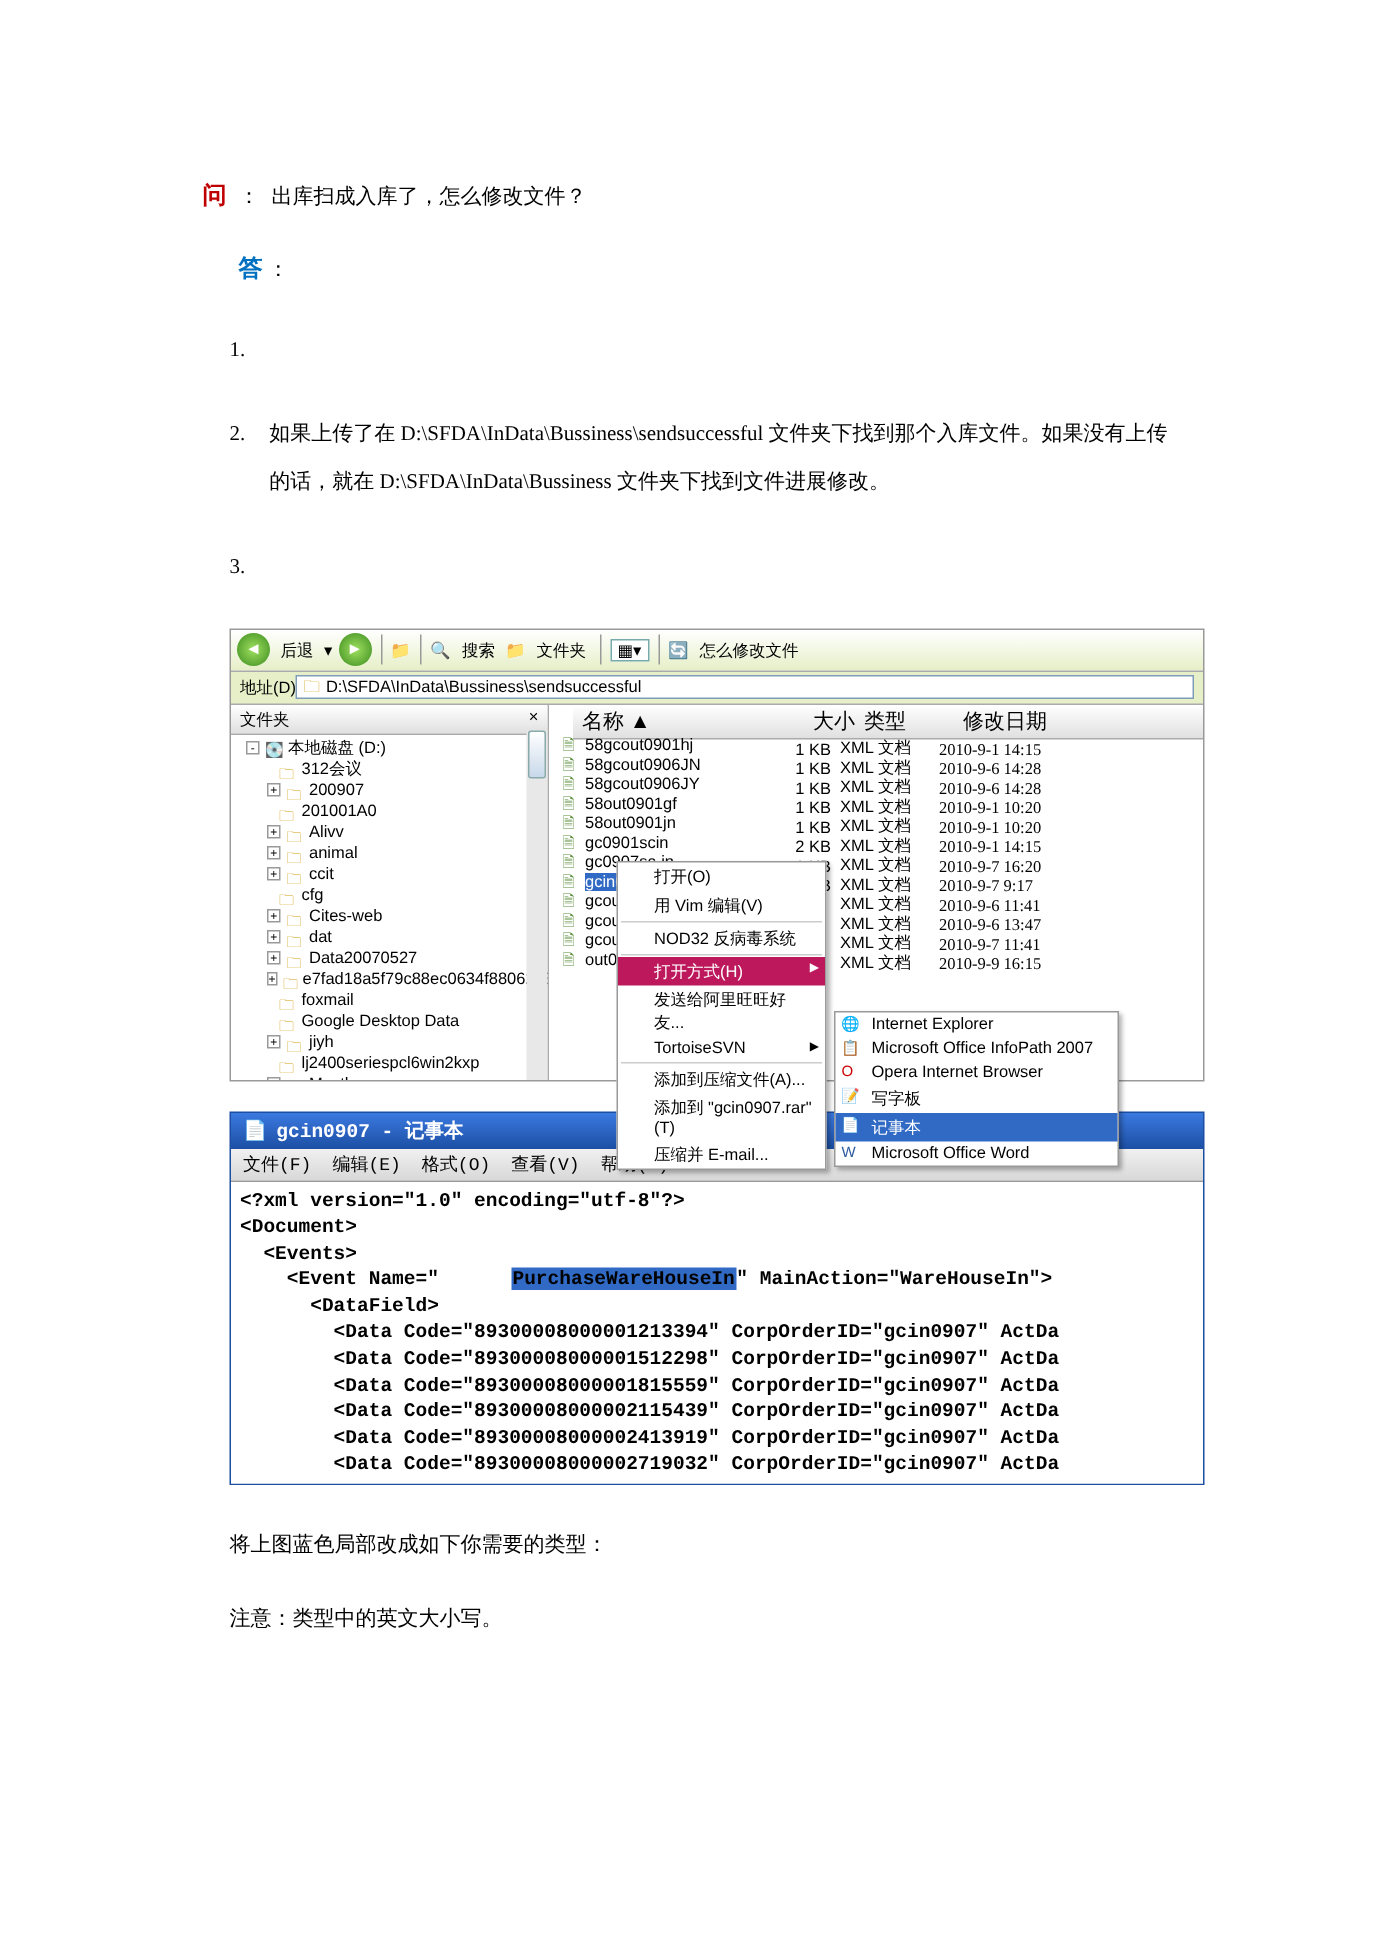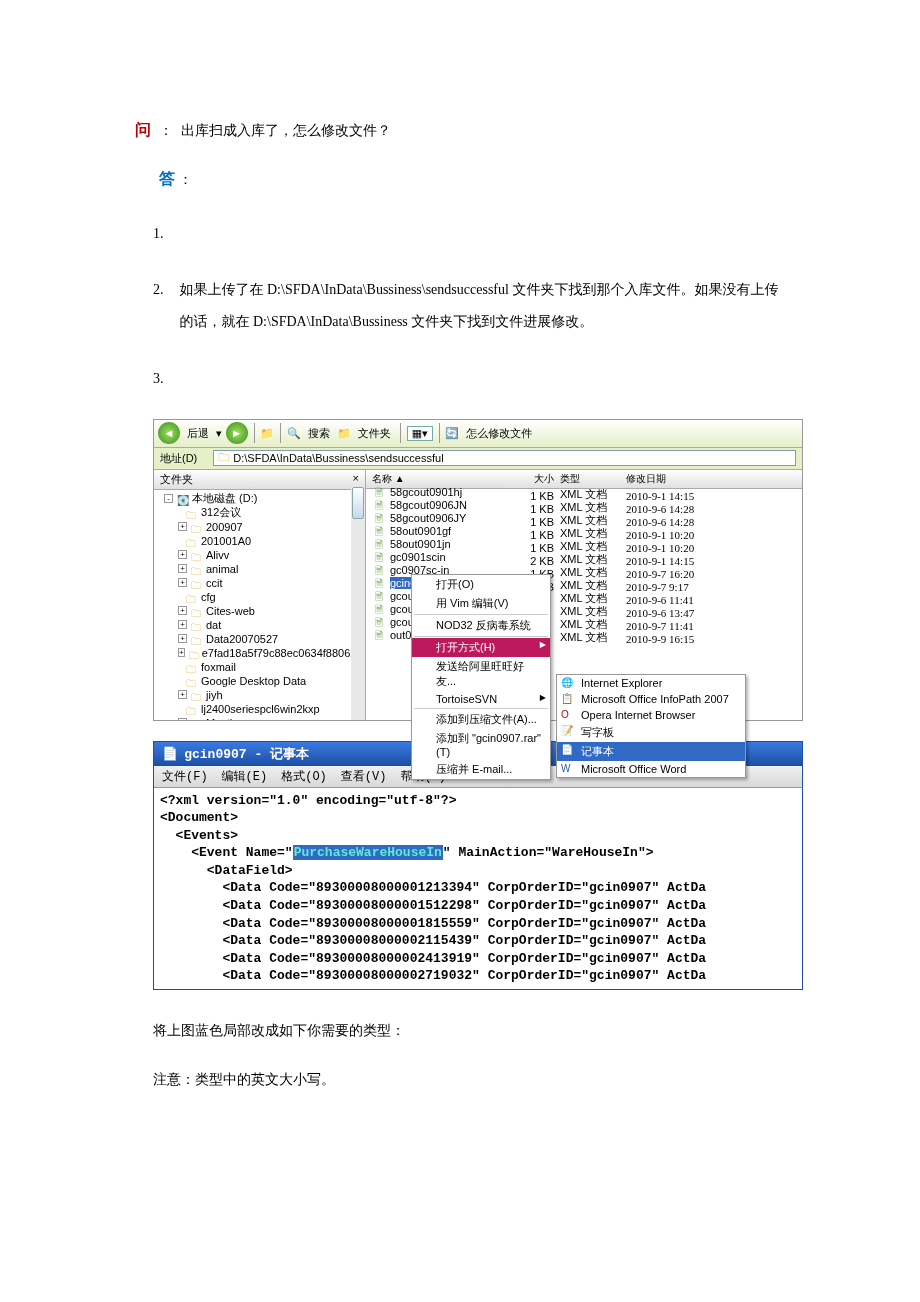--- a/index.html
+++ b/index.html
@@ -12,35 +12,35 @@
 .list-item { display: flex; gap: 16px; margin-bottom: 24px; line-height: 2.3; }
 .list-num { flex-shrink: 0; }
 
 
 .explorer { width: 650px; margin: 8px 0 20px 18px; border: 1px solid #999; font-family: "SimSun", Tahoma, sans-serif; font-size: 11px; background: #fff; }
 .exp-toolbar { background: linear-gradient(#fff,#e6efc7); height: 28px; display: flex; align-items: center; gap: 4px; padding: 0 4px; border-bottom: 1px solid #aaa; }
 .tb-btn { width: 22px; height: 22px; border-radius: 50%; display: inline-flex; align-items: center; justify-content: center; font-size: 11px; }
 .green-ball { background: radial-gradient(#a0e060,#3a8b1e); color: #fff; }
 .tb-text { padding: 0 3px; }
 .tb-sep { width: 1px; height: 20px; background: #999; margin: 0 2px; }
-.addr-bar { background: #e6efc7; height: 22px; display: flex; align-items: center; padding: 0 6px; border-bottom: 1px solid #aaa; gap: 16px; }
+.addr-bar { background: #e6efc7; height: 22px; display: flex; align-items: center; padding: 0 6px; border-bottom: 1px solid #aaa; gap: 0; }
 .addr-input { flex: 1; background: #fff; border: 1px solid #7f9db9; height: 16px; padding: 0 4px; display: flex; align-items: center; gap: 4px; font-size: 11px; }
 .exp-body { display: flex; height: 250px; }
 .tree { width: 212px; border-right: 1px solid #aaa; background: #fff; overflow: hidden; position: relative; }
 .tree-head { background: linear-gradient(#fff,#e0e0e0); border-bottom: 1px solid #aaa; padding: 2px 6px; display: flex; justify-content: space-between; }
 .tree-content { padding: 2px 0; font-size: 11px; }
 .tree-row { display: flex; align-items: center; height: 14px; padding-left: 10px; white-space: nowrap; }
 .fold-ico { width: 12px; height: 10px; margin-right: 3px; }
 .fold-ico::before { content: "🗀"; font-size: 10px; color: #d4a017; }
 .disk-ico::before { content: "💽"; font-size: 10px; }
 .box { width: 9px; height: 9px; border: 1px solid #999; display: inline-flex; align-items: center; justify-content: center; font-size: 8px; margin-right: 4px; line-height: 1; }
 .scroll-hint { position: absolute; right: 0; top: 17px; bottom: 0; width: 14px; background: #e8e8e8; }
 .scroll-hint::before { content: ""; position: absolute; top: 0; left: 1px; right: 1px; height: 30px; background: linear-gradient(#fff,#c8d8ea); border: 1px solid #8aa; border-radius: 2px; }
 .list-pane { flex: 1; position: relative; background: #fff; }
-.list-head { display: flex; background: linear-gradient(#fff,#e0e0e0); border-bottom: 1px solid #aaa; padding: 2px 0; font-size: 10px; }
+.list-head { display: flex; background: linear-gradient(#fff,#e0e0e0); border-bottom: 1px solid #aaa; padding: 2px 0; font-size: 14px; margin-left: 16px; }
 .col-name { width: 160px; padding-left: 6px; }
 .col-size { width: 34px; text-align: right; padding-right: 6px; }
 .col-type { width: 66px; }
 .col-date { flex: 1; font-family: Liberation Serif, serif; }
 .file-row { display: flex; height: 13px; font-size: 11px; align-items: flex-end; }
 .file-ico { width: 12px; display: inline-block; margin: 0 3px; }
 .file-ico::before { content: "🗎"; font-size: 10px; color: #5a8e3a; }
 .selected { background: #316ac5; color: #fff; }
 .ctx-menu { position: absolute; top: 104px; left: 45px; width: 140px; background: #fff; border: 1px solid #999; box-shadow: 2px 2px 3px rgba(0,0,0,0.3); font-size: 11px; }
 .ctx-item { padding: 2px 8px 2px 24px; position: relative; }
@@ -50,21 +50,21 @@
 .sub-menu { position: absolute; top: 204px; left: 190px; width: 190px; background: #fff; border: 1px solid #999; box-shadow: 2px 2px 3px rgba(0,0,0,0.3); font-size: 11px; z-index: 2; }
 .sub-item { padding: 2px 6px 2px 24px; position: relative; }
 .sub-item.hi { background: #316ac5; color: #fff; }
 .sub-ico { position: absolute; left: 4px; width: 14px; font-size: 10px; }
 
 
 .notepad { width: 650px; margin: 0 0 28px 18px; border: 1px solid #1c4fa4; font-family: "SimSun", "Courier New", monospace; font-size: 13px; background: #fff; }
 .np-title { background: linear-gradient(#3b79e0,#1c4fa4); color: #fff; font-weight: bold; padding: 3px 8px; display: flex; align-items: center; gap: 6px; }
 .np-menu { background: linear-gradient(#f0f0f0,#d8d8d8); padding: 2px 8px; display: flex; gap: 14px; border-bottom: 1px solid #999; font-size: 12px; }
 .np-body { background: #fff; padding: 4px 6px; font-family: "Consolas","Courier New",monospace; font-size: 13px; font-weight: bold; white-space: pre; overflow: hidden; line-height: 1.35; }
-.hl { background: #316ac5; color: #5eead4; padding: 0 1px; }
+.hl { background: #316ac5; color: #000000; padding: 0 1px; margin-left: 48px; }
 
 .para { margin: 0 0 24px 18px; line-height: 1.8; }
 </style>
 </head>
 <body>
 
 <div class="q-line">
   <span class="q-label">问</span>
   <span>：</span>
   <span>出库扫成入库了，怎么修改文件？</span>

